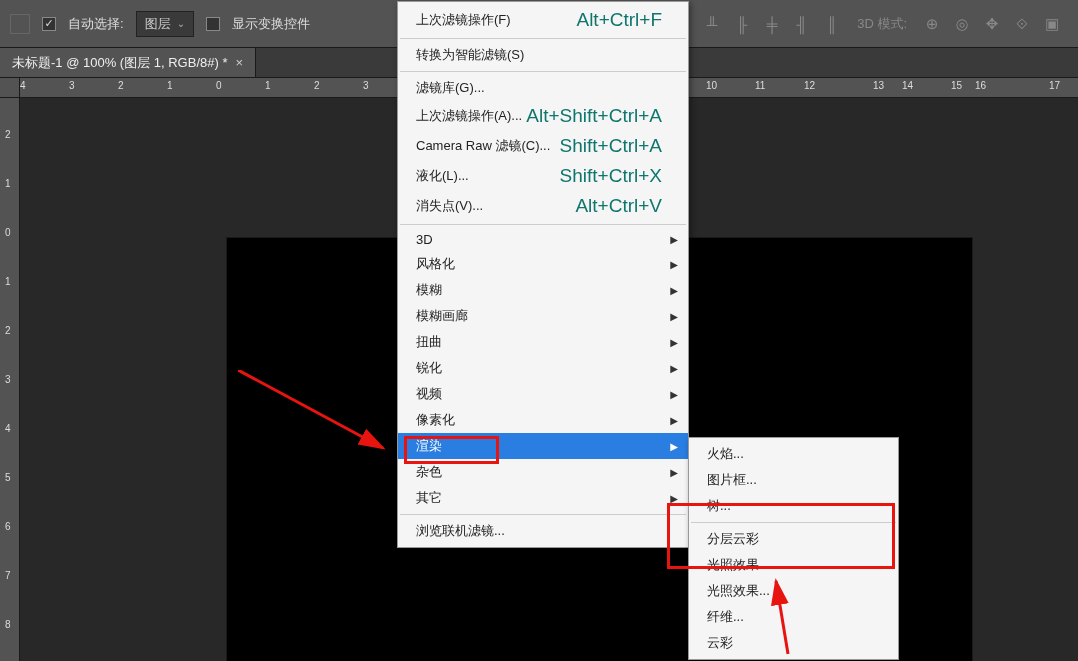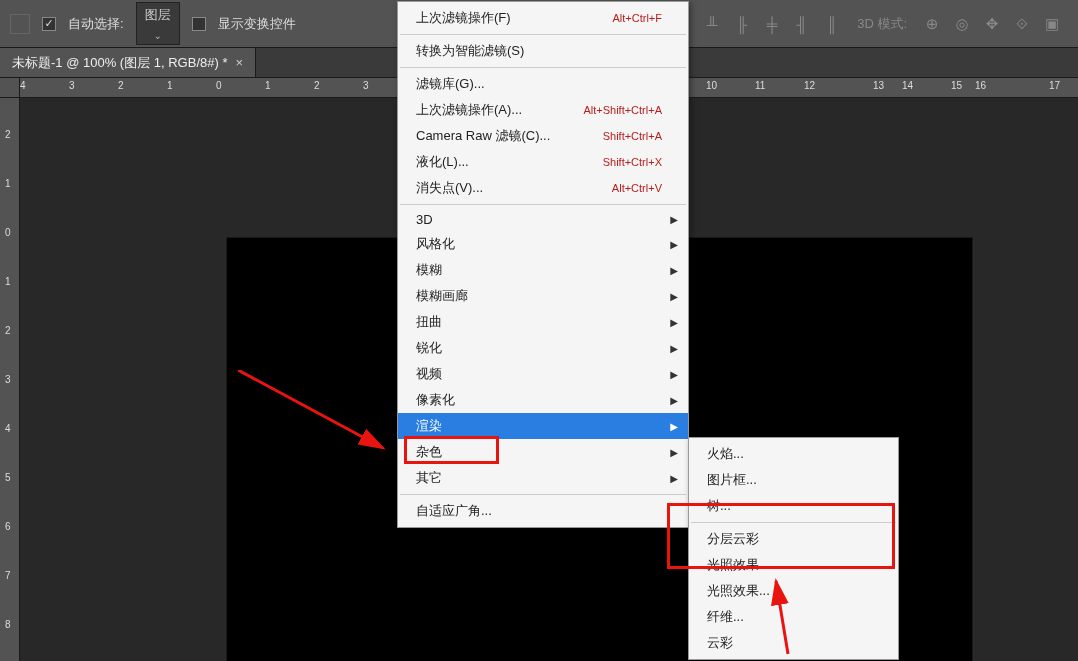--- a/index.html
+++ b/index.html
@@ -34,21 +34,20 @@
     }
     .checkbox.checked::after { content: "✓"; }
     .opt-label { color: #ddd; font-size: 13px; }
     .dropdown {
       background: #3a3a3a;
       border: 1px solid #222;
       padding: 3px 8px;
       display: flex;
       align-items: center;
       gap: 6px;
-      flex-direction: column;
     }
     .dropdown .chev { font-size: 10px; color: #aaa; }
     .tool-icons-right {
       position: absolute;
       right: 15px;
       height: 48px;
       top: 0;
       display: flex;
       align-items: center;
       gap: 8px;
@@ -168,21 +167,21 @@
       background: #ccc;
       margin: 3px 2px;
     }
     .menu-arrow {
       font-size: 10px;
       color: #333;
       position: absolute;
       right: 10px;
     }
     .menu-item.highlight .menu-arrow { color: #fff; }
-    .shortcut { color: #b91c1c; font-size: 11px; }
+    .shortcut { color: #0f766e; font-size: 19px; }
     .anno-box {
       position: absolute;
       border: 3px solid #e8140f;
       background: transparent;
       pointer-events: none;
     }
     .anno-arrow {
       position: absolute;
       pointer-events: none;
     }
@@ -336,21 +335,21 @@
     <div class="menu-item">
       <span>杂色</span>
       <span class="menu-arrow">▶</span>
     </div>
     <div class="menu-item">
       <span>其它</span>
       <span class="menu-arrow">▶</span>
     </div>
     <div class="menu-sep"></div>
     <div class="menu-item">
-      <span>自适应广角...</span>
+      <span>浏览联机滤镜...</span>
     </div>
   </div>
 
 <div class="menu menu2" id="menu2">
     <div class="menu-item">
       <span>火焰...</span>
     </div>
     <div class="menu-item">
       <span>图片框...</span>
     </div>

